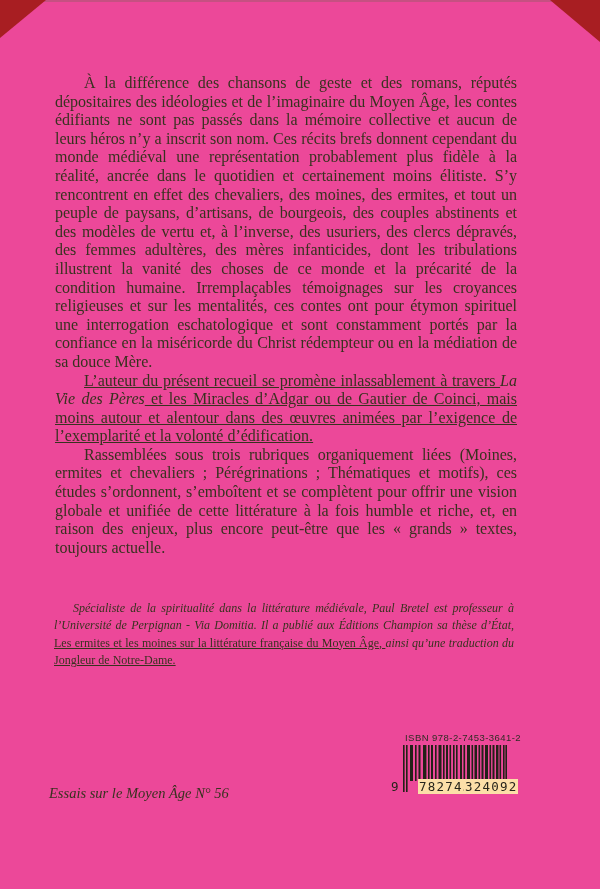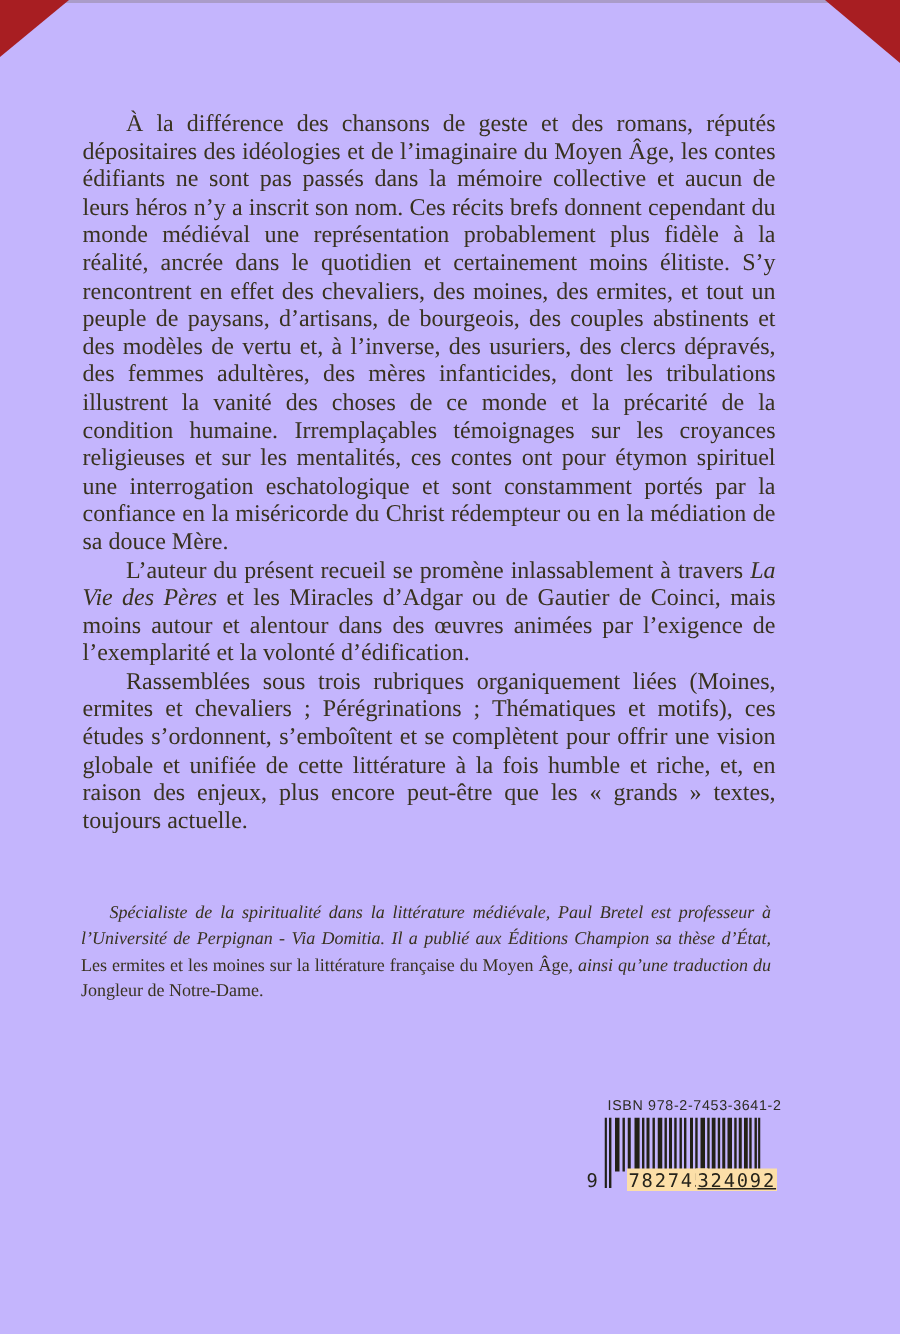--- a/index.html
+++ b/index.html
@@ -21,21 +21,21 @@
   .corner-tl { left:0;  width:46px; height:38px; clip-path:polygon(0 0,100% 0,0 100%); }
   .corner-tr { right:0; width:50px; height:42px; clip-path:polygon(0 0,100% 0,100% 100%); }
 
   .main-text {
     position:absolute; top:74px; left:55px; width:462px;
     font-size:16px; line-height:18.6px;
     text-align:justify;
   }
   .main-text p { margin:0; text-indent:29px; }
   .it { font-style:italic; }
-  .rm { font-style:normal; }
+  .rm { font-style:normal;text-decoration:underline; }
 
   .bio {
     position:absolute; top:600px; left:54px; width:460px;
     font-size:12px; line-height:17.3px;
     text-align:justify; text-indent:19px;
     font-style:italic;
   }
 
   .collection {
     position:absolute; top:785px; left:49px;
@@ -50,39 +50,40 @@
     color:#2e2d24;
   }
   .bars { position:absolute; top:13px; left:12px; }
   .bc-digits {
     font-family:"DejaVu Sans Mono", monospace;
     font-size:12.5px; letter-spacing:1.2px; color:#26241b;
     position:absolute; top:47px; white-space:nowrap;
   }
   .bc-prefix { left:0; }
   .bc-g1 { left:27px; background:#fcdfa8; padding:0 1px; }
-  .bc-g2 { left:73px; background:#fcdfa8; padding:0 1px;text-decoration:underline; }
+  .bc-g2 { left:73px; background:#fcdfa8; padding:0 1px; }
 </style>
 </head>
 <body>
 
-<div class="cover" style="background: #c4b5fd; color: rgb(56, 50, 31);">
+<div class="cover" style="background: #ec4899; color: rgb(56, 50, 31);">
 
   <div class="top-edge"></div>
   <div class="corner corner-tl" style="background: rgb(168, 30, 34);"></div>
   <div class="corner corner-tr" style="background: rgb(168, 30, 34);"></div>
 
   <div class="main-text">
     <p>À la différence des chansons de geste et des romans, réputés dépositaires des idéologies et de l’imaginaire du Moyen Âge, les contes édifiants ne sont pas passés dans la mémoire collective et aucun de leurs héros n’y a inscrit son nom. Ces récits brefs donnent cependant du monde médiéval une représentation probablement plus fidèle à la réalité, ancrée dans le quotidien et certainement moins élitiste. S’y rencontrent en effet des chevaliers, des moines, des ermites, et tout un peuple de paysans, d’artisans, de bourgeois, des couples abstinents et des modèles de vertu et, à l’inverse, des usuriers, des clercs dépravés, des femmes adultères, des mères infanticides, dont les tribulations illustrent la vanité des choses de ce monde et la précarité de la condition humaine. Irremplaçables témoignages sur les croyances religieuses et sur les mentalités, ces contes ont pour étymon spirituel une interrogation eschatologique et sont constamment portés par la confiance en la miséricorde du Christ rédempteur ou en la médiation de sa douce Mère.</p>
     <p><span class="rm">L’auteur du présent recueil se promène inlassablement à travers </span><span class="it">La Vie des Pères</span><span class="rm"> et les Miracles d’Adgar ou de Gautier de Coinci, mais moins autour et alentour dans des œuvres animées par l’exigence de l’exemplarité et la volonté d’édification.</span></p>
     <p>Rassemblées sous trois rubriques organiquement liées (Moines, ermites et chevaliers ; Pérégrinations ; Thématiques et motifs), ces études s’ordonnent, s’emboîtent et se complètent pour offrir une vision globale et unifiée de cette littérature à la fois humble et riche, et, en raison des enjeux, plus encore peut-être que les « grands » textes, toujours actuelle.</p>
   </div>
 
   <div class="bio"><span>Spécialiste de la spiritualité dans la littérature médiévale, Paul Bretel est professeur à l’Université de Perpignan - Via Domitia. Il a publié aux Éditions Champion sa thèse d’État, </span><span class="rm">Les ermites et les moines sur la littérature française du Moyen Âge, </span><span>ainsi qu’une traduction du </span><span class="rm">Jongleur de Notre-Dame.</span></div>
 
+  <div class="collection">Essais sur le Moyen Âge N° 56</div>
 
   <div class="barcode">
     <div class="isbn-label">ISBN 978-2-7453-3641-2</div>
     <svg class="bars" width="104" height="47" viewBox="0 0 104 47">
       <g fill="#232118">
         <rect x="0" y="0" width="1.6" height="47"></rect>
           <rect x="3" y="0" width="1.6" height="47"></rect>
         <rect x="7" y="0" width="3" height="36"></rect>
           <rect x="12" y="0" width="1.6" height="36"></rect>
         <rect x="15.5" y="0" width="2" height="36"></rect>

